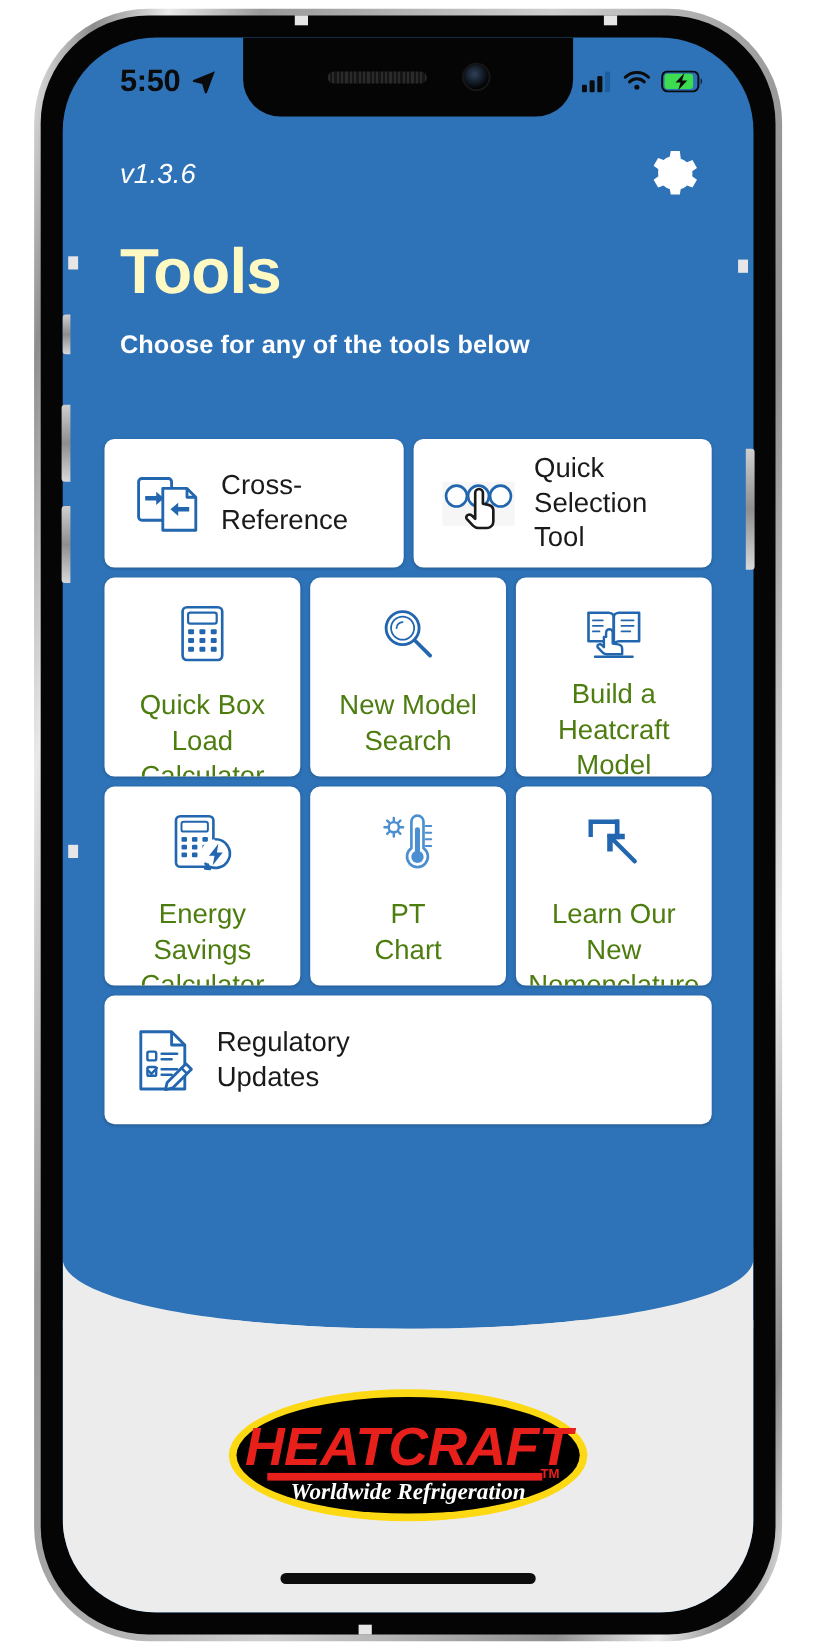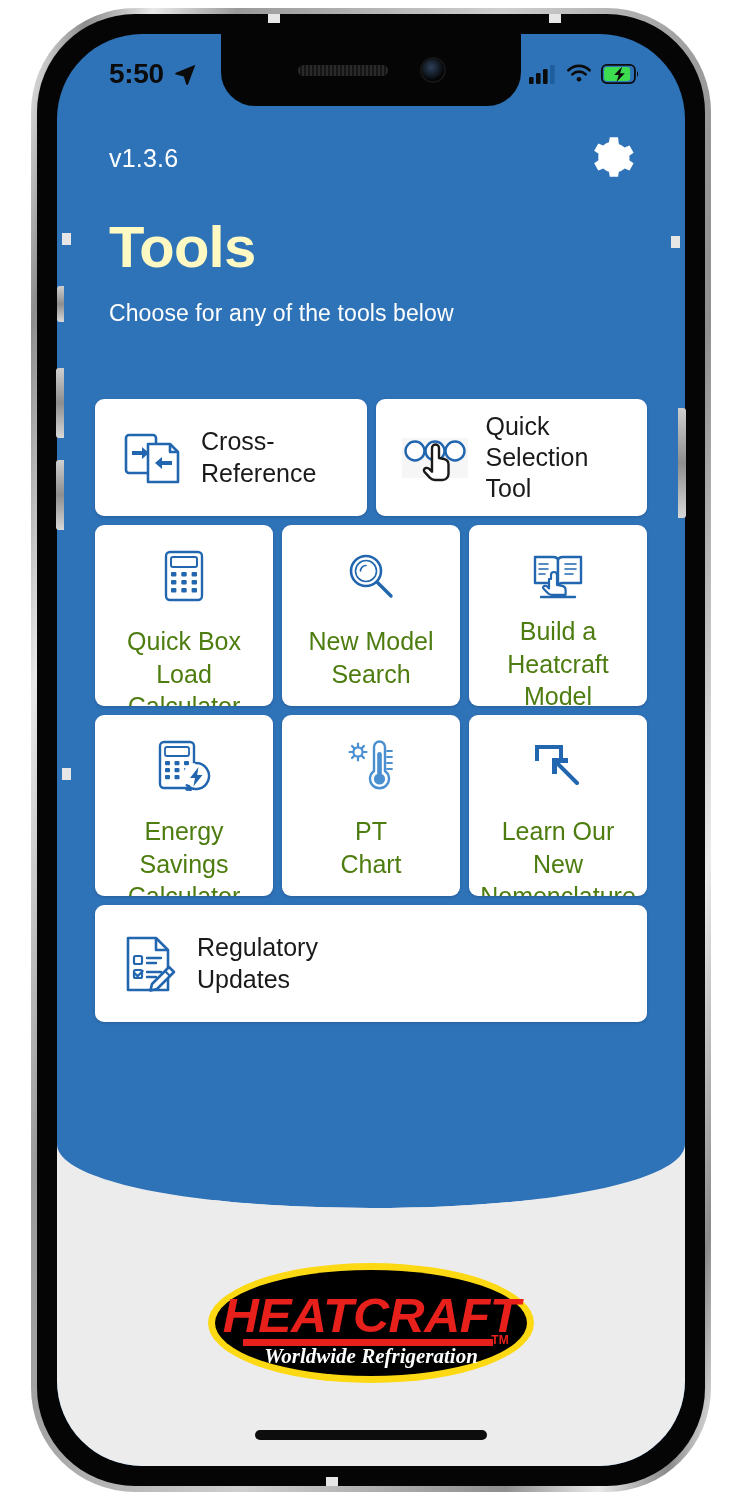--- a/index.html
+++ b/index.html
@@ -69,25 +69,25 @@
   }
   #status-left { display:flex; align-items:center; gap:9px; }
   #status-time { font-size:28px; font-weight:700; color:#0b0b0b; letter-spacing:-0.3px; }
   #status-right { display:flex; align-items:center; gap:9px; }
 
   
   #app-header {
     position:absolute; top:74px; left:0; right:0; z-index:3;
     padding:22px 46px 0 52px;
   }
-  #header-top { display:flex; align-items:flex-start; justify-content:space-between; }
+  #header-top { display:flex; align-items:flex-start; justify-content:space-between;font-style:italic; }
   #app-version { color:#ffffff; font-size:25px; font-weight:400; letter-spacing:0.2px; padding-top:14px; }
   #settings-button { width:58px; height:58px; display:flex; align-items:center; justify-content:center; cursor:pointer; }
   #page-title { color:#fef9c3; font-size:58px; font-weight:700; letter-spacing:-0.8px; margin-top:30px; line-height:1; }
-  #page-subtitle { color:#ffffff; font-size:23px; font-weight:400; margin-top:24px; letter-spacing:0.1px; }
+  #page-subtitle { color:#ffffff; font-size:23px; font-weight:700; margin-top:24px; letter-spacing:0.1px; }
 
   
   #tools-grid {
     position:absolute; top:365px; left:38px; right:38px; z-index:3;
     display:flex; flex-direction:column; gap:9px;
   }
   .tool-row { display:flex; gap:9px; }
   .tool-card {
     background:#ffffff; border-radius:9px;
     box-shadow:0 1px 3px rgba(0,0,0,.18);

